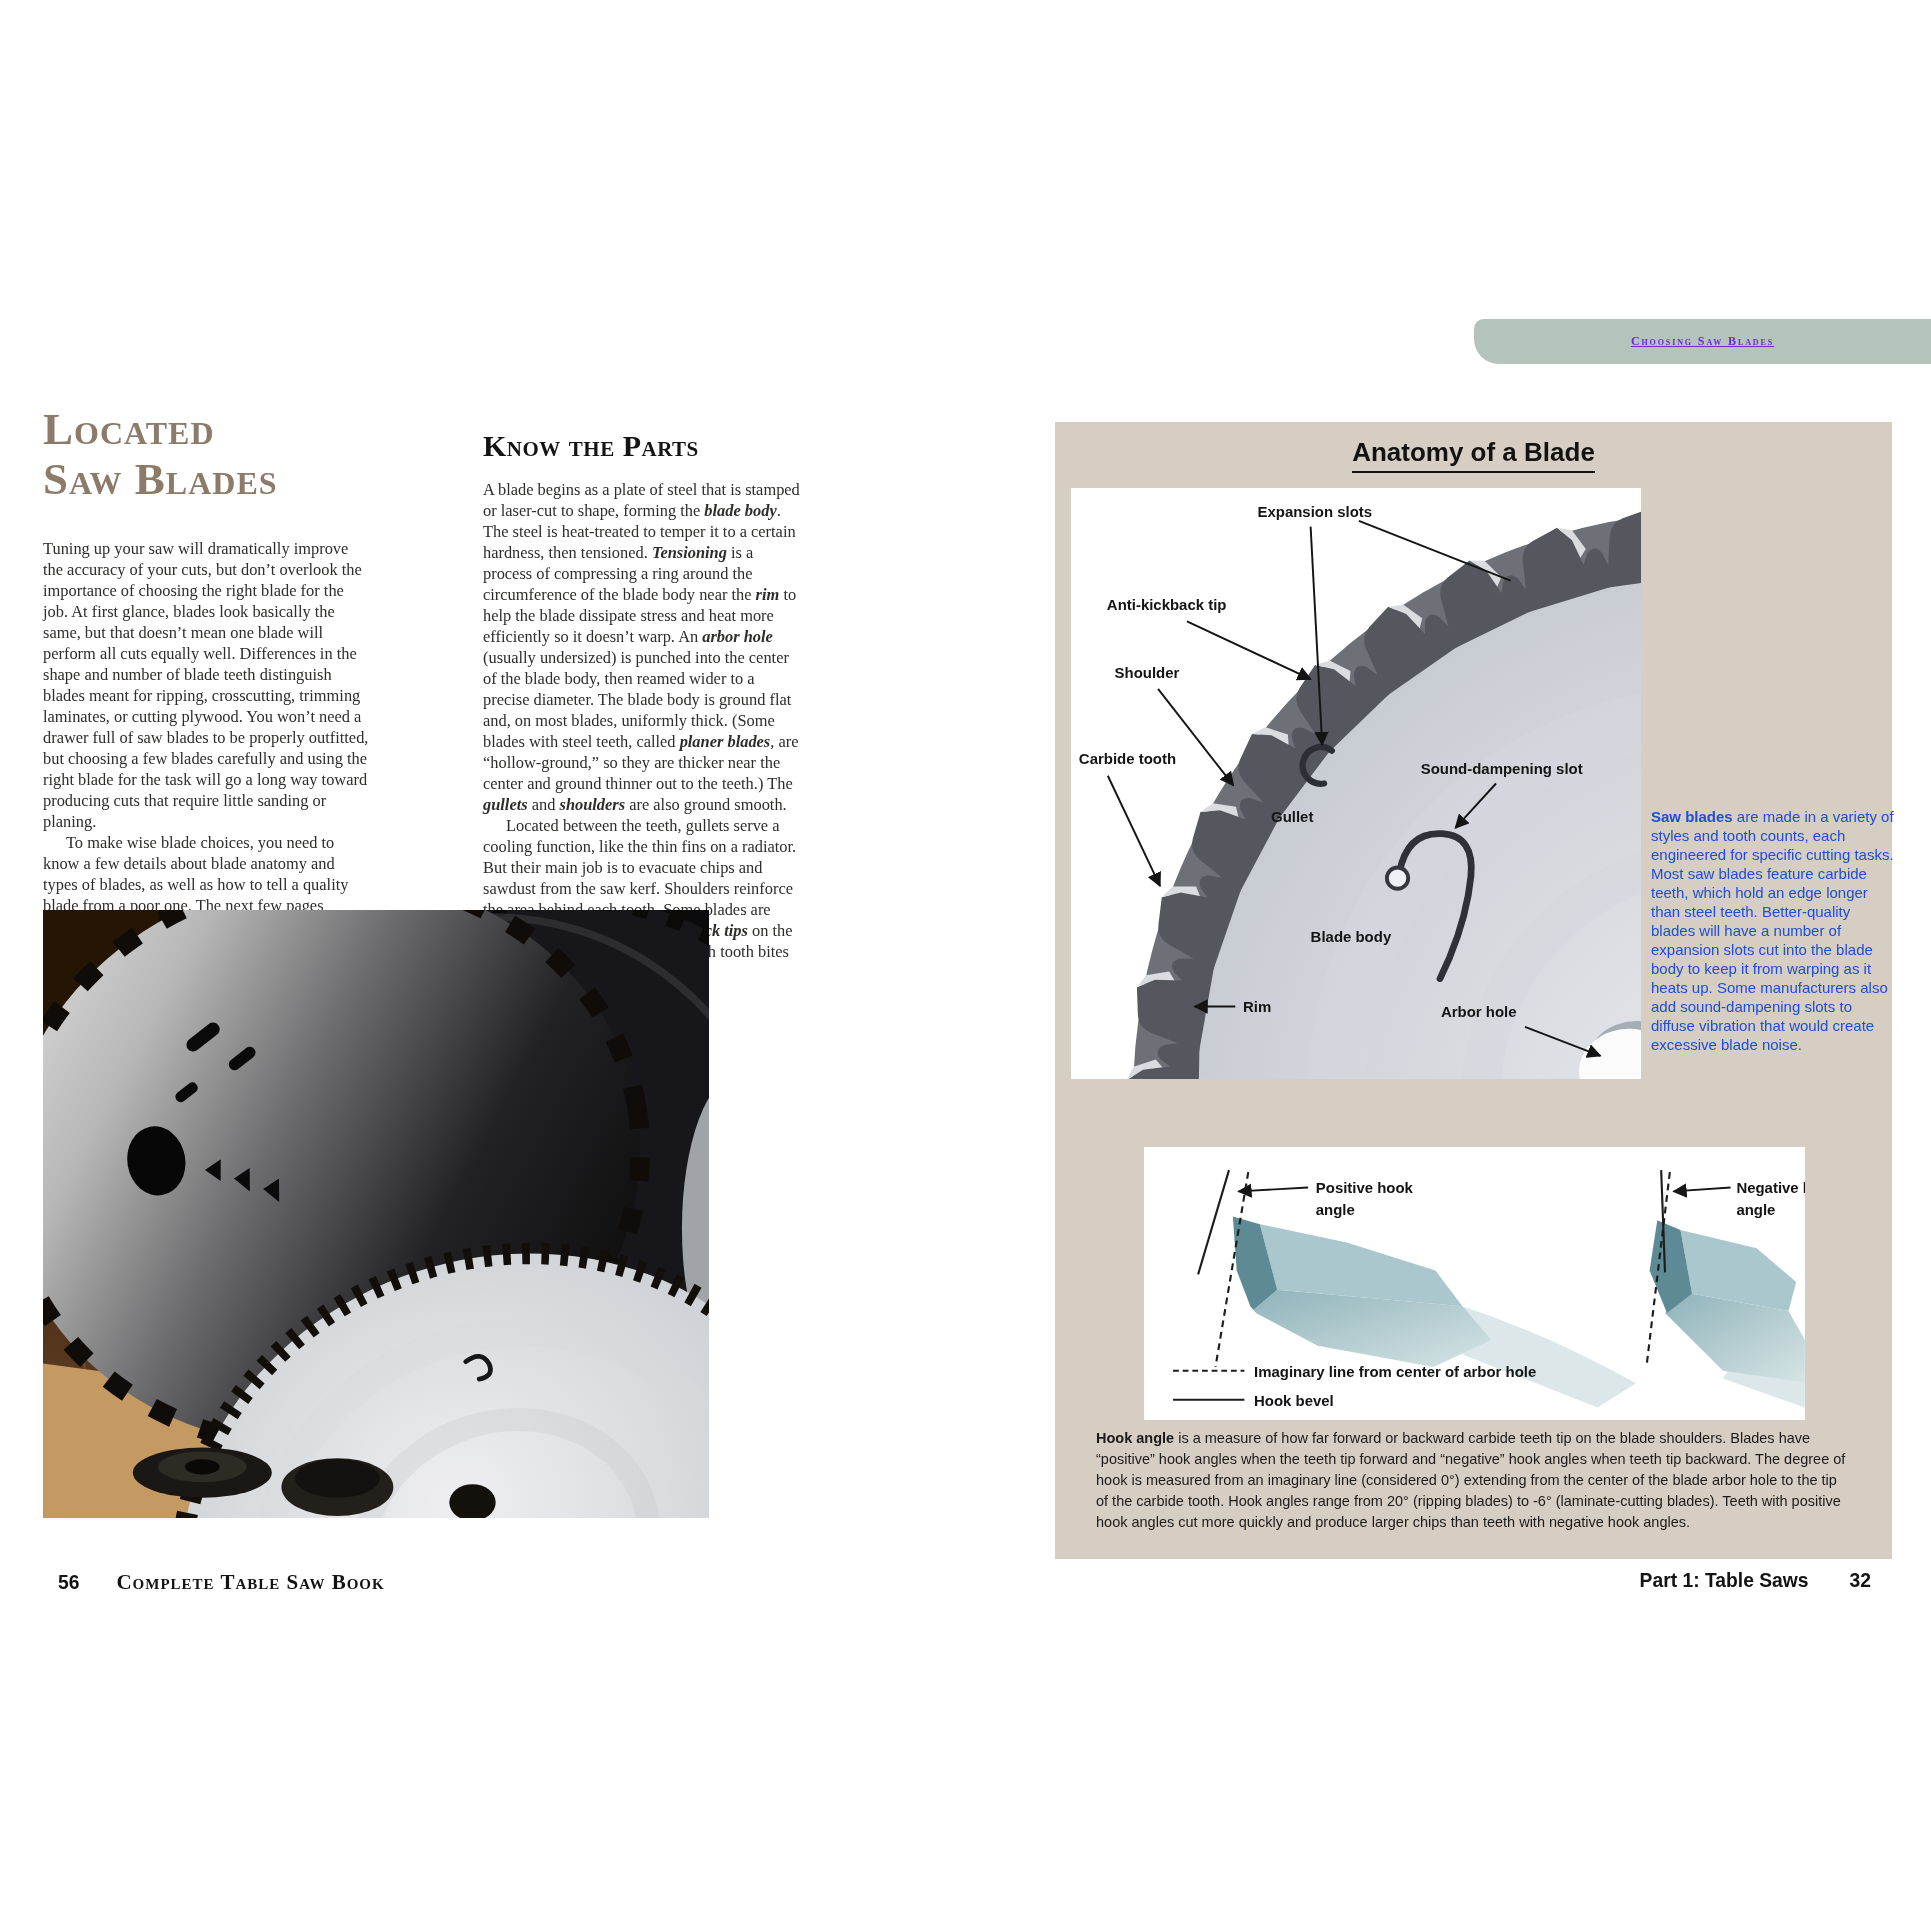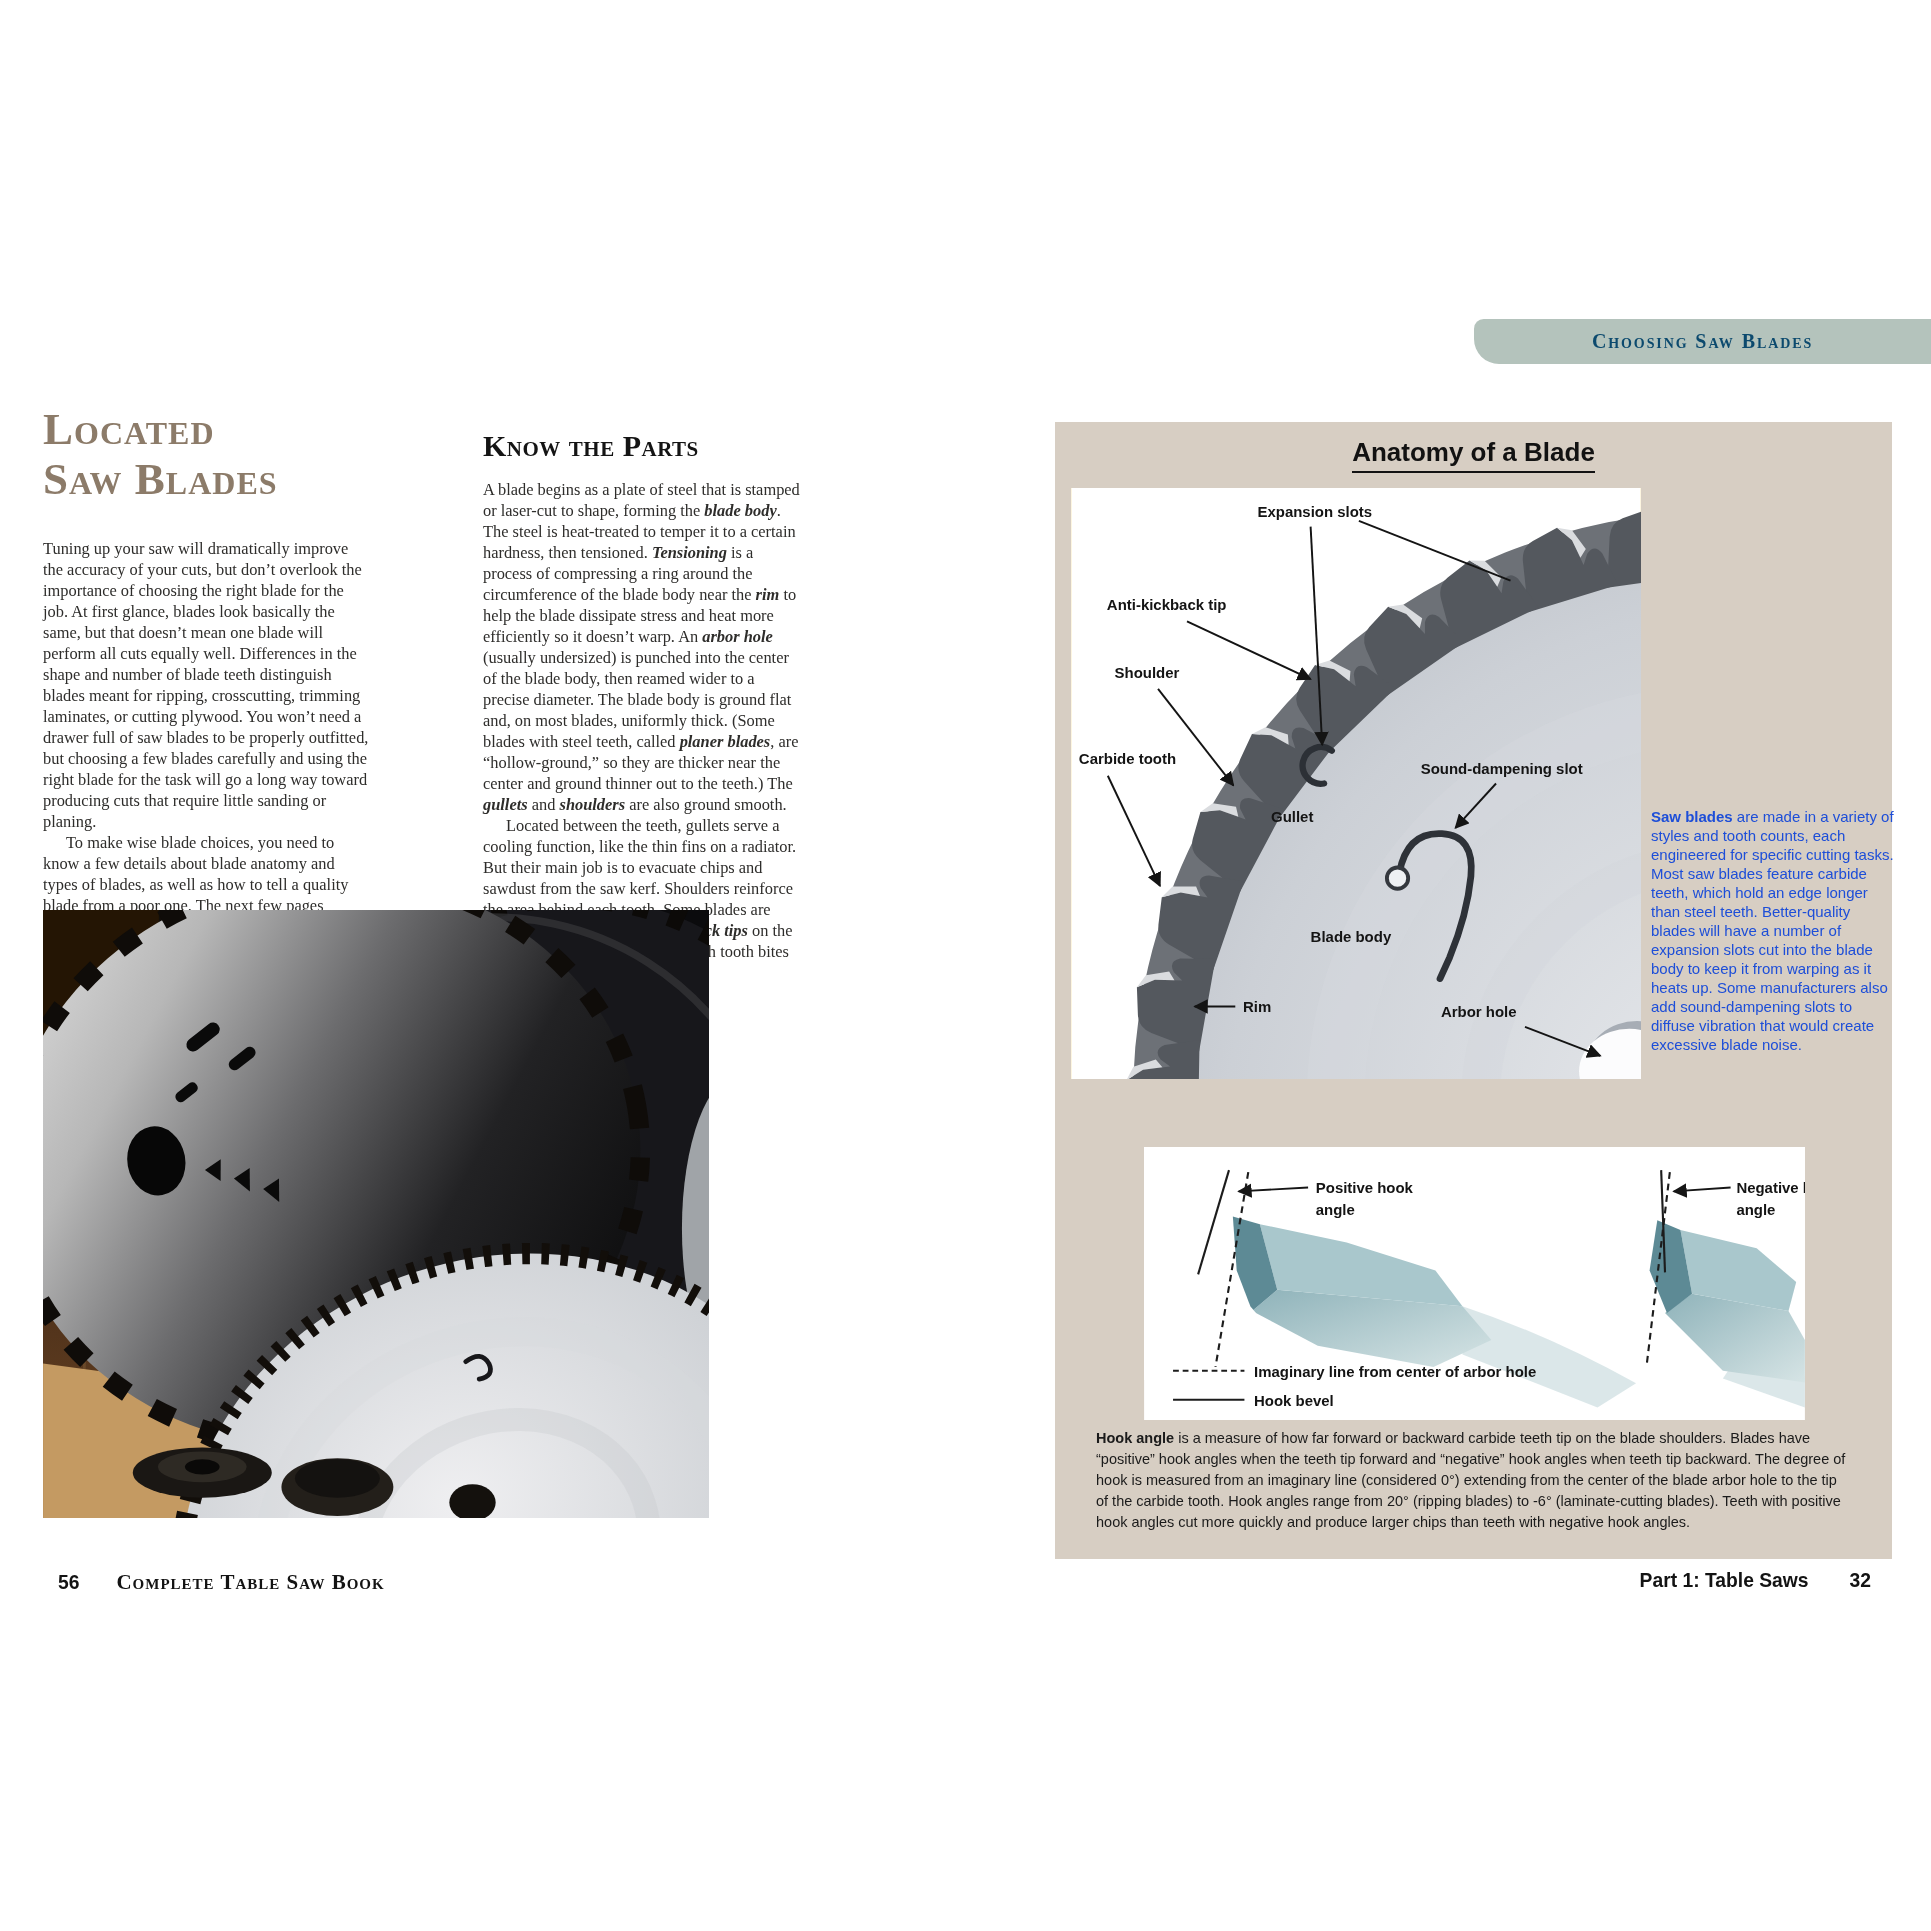--- a/index.html
+++ b/index.html
@@ -14,28 +14,28 @@
   .ktp-head{left:483px;top:429px;font-variant:small-caps;font-weight:700;font-size:30px;
             letter-spacing:0.5px;color:#141414;}
   .ktp-body{left:483px;top:479px;width:322px;}
   .para+.para{text-indent:23px;}
   .em{font-weight:bold;font-style:italic;}
   .b{font-weight:bold;}
   .photo{left:43px;top:910px;width:666px;height:608px;}
   
   .header-tab{left:1474px;top:319px;width:457px;height:45px;background:#b4c3bc;
               border-radius:9.7px 0 0 25px;display:flex;align-items:center;justify-content:center;}
-  .header-tab span{font-variant:small-caps;font-weight:600;font-size:20px;letter-spacing:1.9px;color:#0c4a6e;}
+  .header-tab span{font-variant:small-caps;font-weight:600;font-size:12px;letter-spacing:1.9px;color:#6d28d9;text-decoration:underline;}
   .tan-box{left:1055px;top:422px;width:837px;height:1137px;background:#d7cec3;}
   .box-title{position:absolute;width:100%;text-align:center;
              font-family:"Liberation Sans",sans-serif;font-weight:bold;font-size:26px;color:#121212;}
   .box-title span{display:inline-block;border-bottom:2.9px solid #121212;padding-bottom:2.9px;}
   .anat-title{top:15.4px;}
   .hook-title{top:676px;}
-  .diagram-box{position:absolute;left:16.4px;top:66px;width:570px;height:591px;background:#eab308;}
+  .diagram-box{position:absolute;left:16.4px;top:66px;width:570px;height:591px;background:#fef9c3;}
   .side-note{position:absolute;left:596px;top:385px;width:243px;
              font-family:"Liberation Sans",sans-serif;font-size:15px;line-height:19px;color:#1d4ed8;}
   .hook-box{position:absolute;left:89px;top:725px;width:661px;height:233px;background:#fff;}
   .caption{position:absolute;left:41px;top:1006px;width:755px;
            font-family:"Liberation Sans",sans-serif;font-size:14.5px;line-height:21px;color:#1b1b1b;}
   
   .footer{top:1570px;font-size:19.3px;color:#131313;}
   .footer-left{left:58px;}
   .footer-right{right:60px;text-align:right;}
   .pg-num{font-family:"Liberation Sans",sans-serif;font-weight:bold;}

